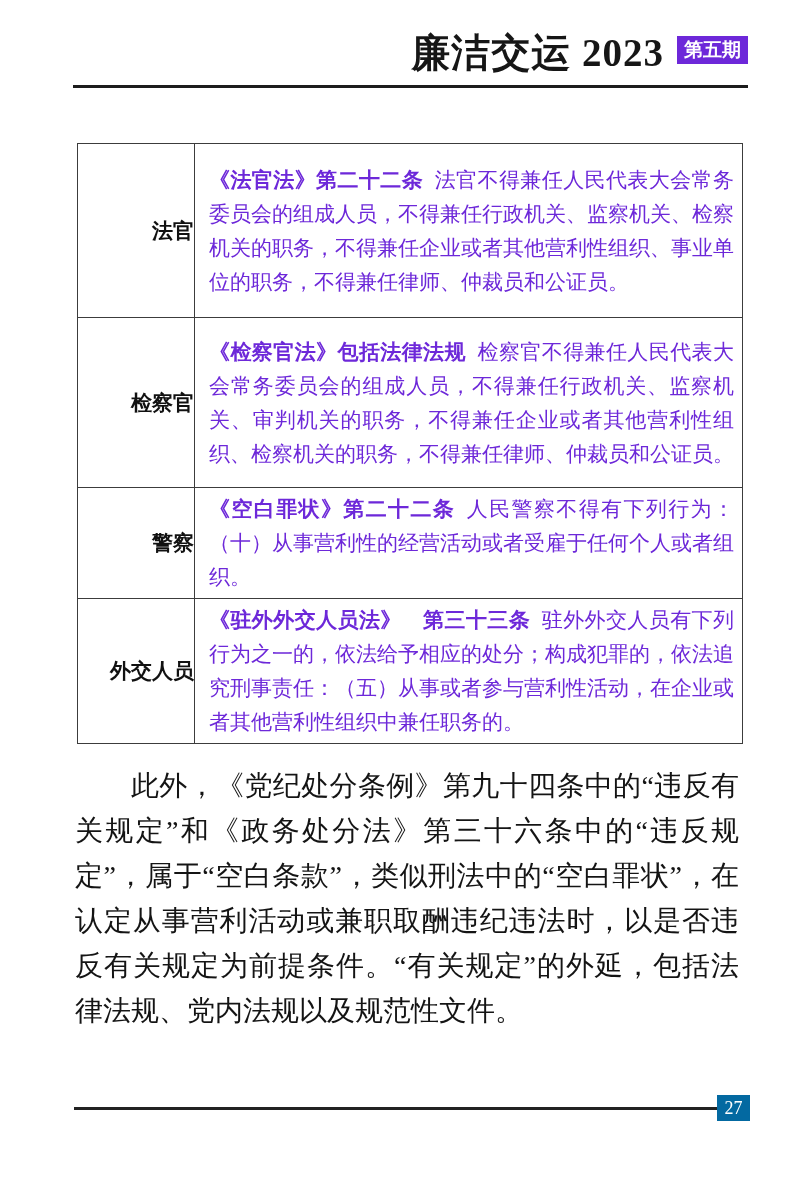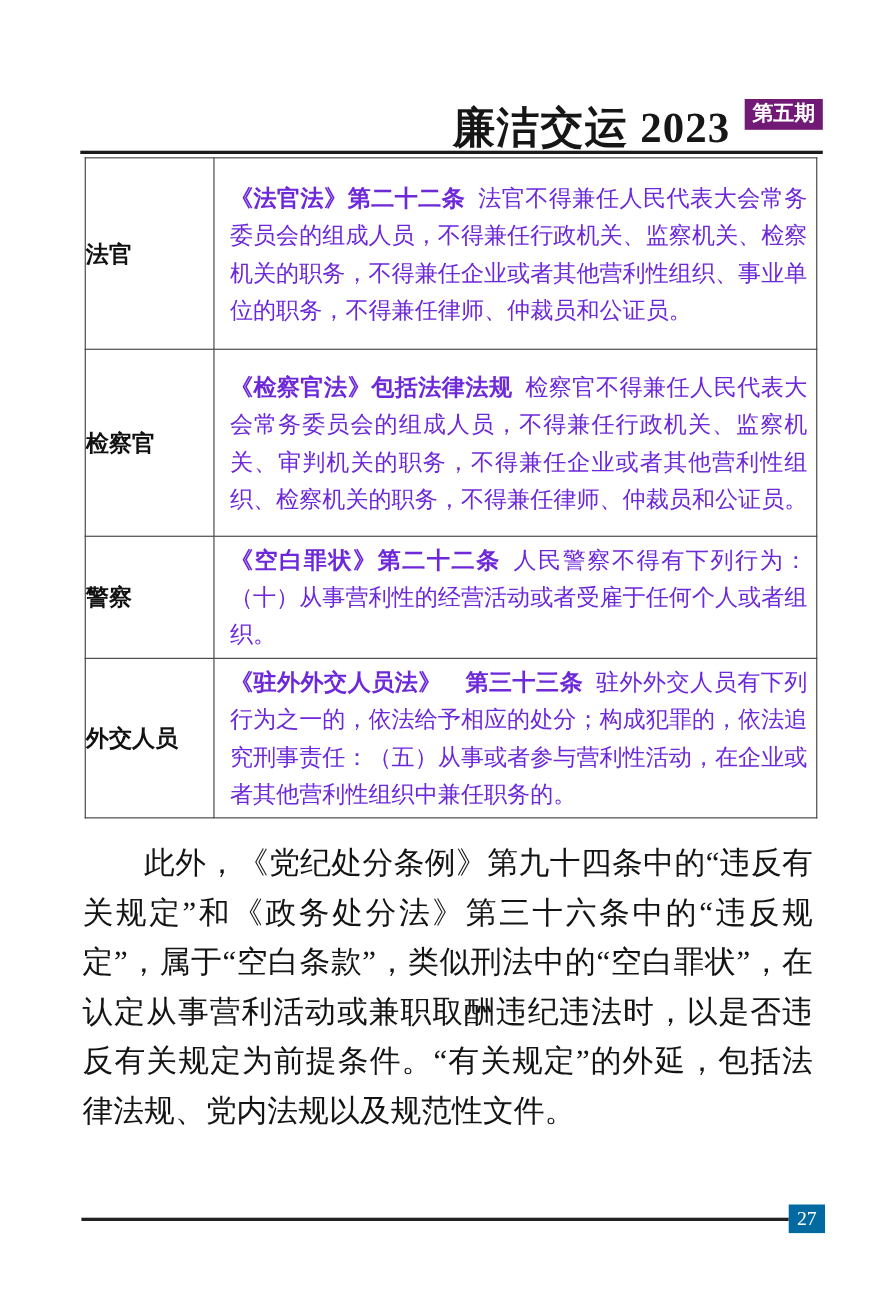--- a/index.html
+++ b/index.html
@@ -8,44 +8,44 @@
     width: 800px; height: 1189px;
     font-family: "Liberation Serif", "DejaVu Serif", serif;
     color: #1c1c1c;
     position: relative;
     overflow: hidden;
   }
   .page { position: relative; width: 800px; height: 1189px; background: #fff; }
 
   
   .header {
-    position: absolute; top: 0; left: 73px; right: 52px; height: 140px;
+    position: absolute; top: 0; left: 73px; right: 52px; height: 88px;
     border-bottom: 3px solid #1c1c1c;
     display: flex; align-items: flex-end; justify-content: flex-end;
-    padding-bottom: 1px;
+    padding-bottom: 13px;
   }
   .masthead {
     font-size: 39px; font-weight: bold; letter-spacing: 1px;
     color: #161616; line-height: 1; white-space: nowrap;
   }
   .issue-badge {
-    background: #701a75; color: #ffffff;
+    background: #6d28d9; color: #ffffff;
     font-size: 19px; font-weight: bold; line-height: 1;
-    padding: 4px 7px 5px; margin-left: 13px; margin-bottom: 18px;
+    padding: 4px 7px 5px; margin-left: 13px; margin-bottom: 8px;
     white-space: nowrap;
   }
 
   
   table.reg-table {
     position: absolute; top: 143px; left: 77px; width: 666px;
     border-collapse: collapse; table-layout: fixed;
   }
   .reg-table td { border: 1.5px solid #3c3c3c; vertical-align: middle; }
   .cat-cell {
-    width: 117px; text-align: left;
+    width: 117px; text-align: right;
     font-weight: bold; font-size: 21px; color: #111;
   }
   .content-cell {
     font-size: 21px; line-height: 34px; color: #6d28d9;
     padding: 4px 8px 4px 14px; text-align: justify;
   }
   .citation { font-weight: bold; margin-right: 0.55em; }
   tr.row-1 { height: 174px; }
   tr.row-2 { height: 170px; }
   tr.row-3 { height: 111px; }

